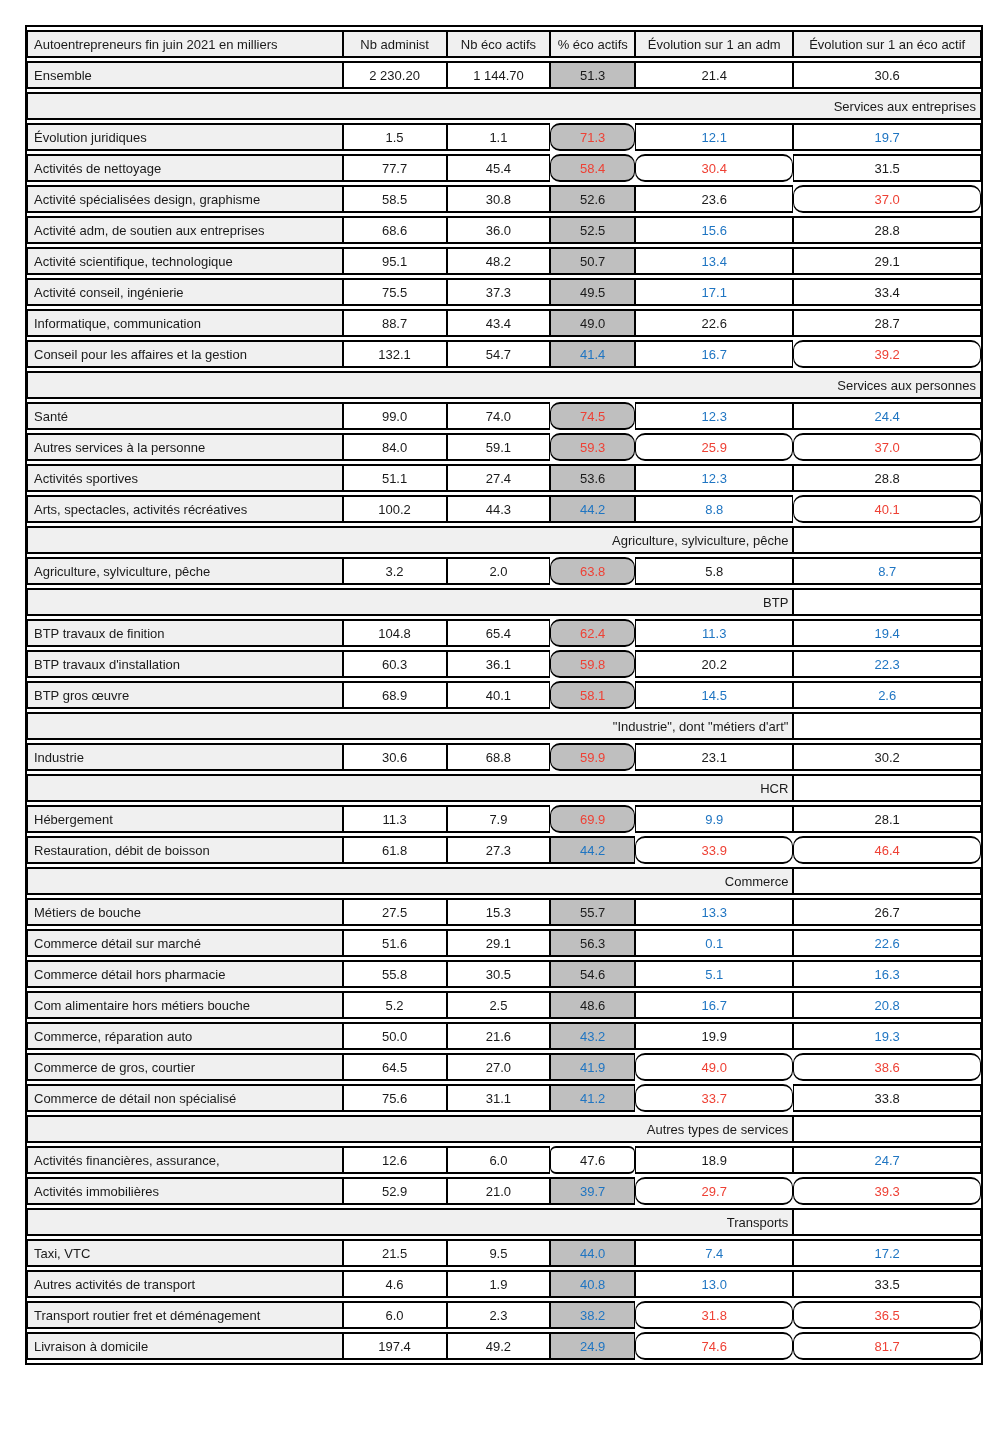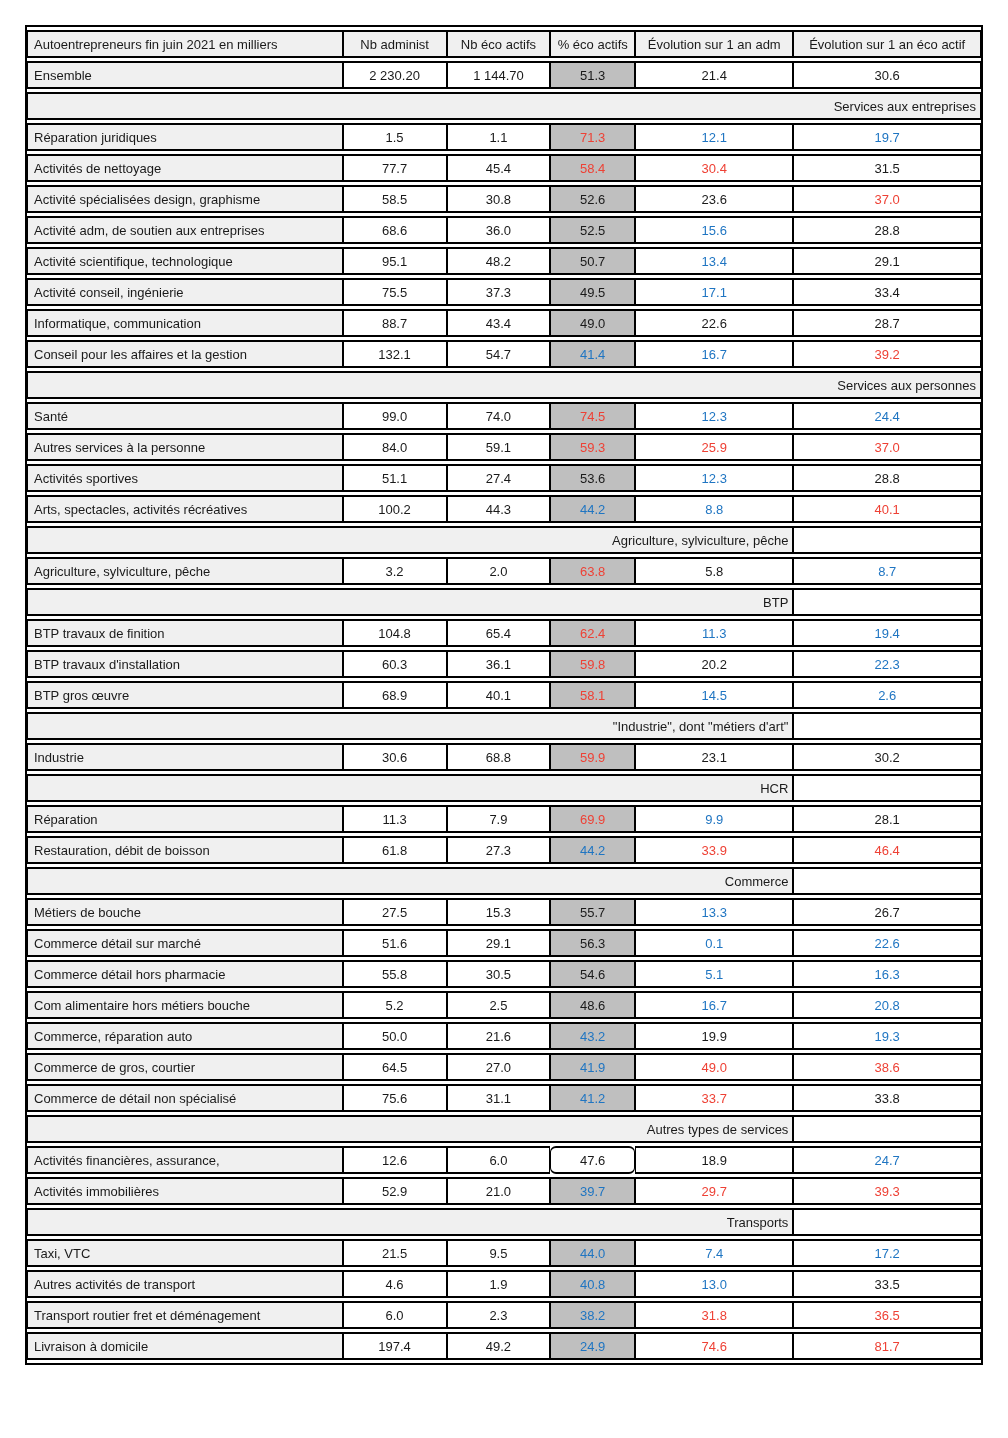--- a/index.html
+++ b/index.html
@@ -44,21 +44,21 @@
   td.lbl { background: var(--band, #f0f0f0); }
   td.num { background: #ffffff; }
   td.pct { background: var(--pctbg, #bfbfbf); margin-left: 28px; }
   td.pct.plain { background: #ffffff; border-radius: 6px; }
   td.section {
     background: var(--band, #f0f0f0);
     text-align: right;
   }
   td.sec-empty { background: #ffffff; }
   .c-k { color: var(--ink, #1a1a1a); }
-  .c-r { color: var(--red, #ee4135); }
+  .c-r { color: var(--red, #ee4135); border-radius: 10px; }
   .c-b { color: var(--blue, #1f75c2); }
 </style>
 </head>
 <body>
 
 <div class="page">
   <table class="ae-table">
     <colgroup>
       <col style="width:313px">
       <col style="width:103px">
@@ -83,21 +83,21 @@
           <td class="num c-k">2 230.20</td>
           <td class="num c-k">1 144.70</td>
           <td class="pct c-k">51.3</td>
           <td class="num c-k">21.4</td>
           <td class="num c-k">30.6</td>
         </tr>
         <tr>
           <td class="section" colspan="6">Services aux entreprises</td>
         </tr>
         <tr>
-          <td class="lbl">Réparation juridiques</td>
+          <td class="lbl">Évolution juridiques</td>
           <td class="num c-k">1.5</td>
           <td class="num c-k">1.1</td>
           <td class="pct c-r">71.3</td>
           <td class="num c-b">12.1</td>
           <td class="num c-b">19.7</td>
         </tr>
         <tr>
           <td class="lbl">Activités de nettoyage</td>
           <td class="num c-k">77.7</td>
           <td class="num c-k">45.4</td>
@@ -238,21 +238,21 @@
           <td class="num c-k">68.8</td>
           <td class="pct c-r">59.9</td>
           <td class="num c-k">23.1</td>
           <td class="num c-k">30.2</td>
         </tr>
         <tr>
           <td class="section" colspan="5">HCR</td>
           <td class="sec-empty"></td>
         </tr>
         <tr>
-          <td class="lbl">Réparation</td>
+          <td class="lbl">Hébergement</td>
           <td class="num c-k">11.3</td>
           <td class="num c-k">7.9</td>
           <td class="pct c-r">69.9</td>
           <td class="num c-b">9.9</td>
           <td class="num c-k">28.1</td>
         </tr>
         <tr>
           <td class="lbl">Restauration, débit de boisson</td>
           <td class="num c-k">61.8</td>
           <td class="num c-k">27.3</td>

